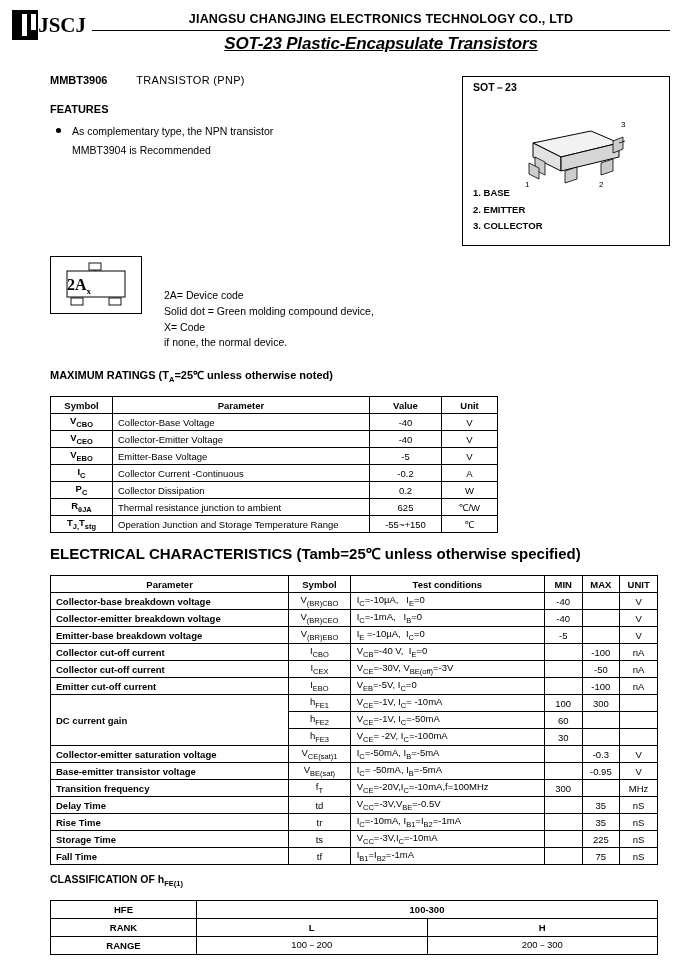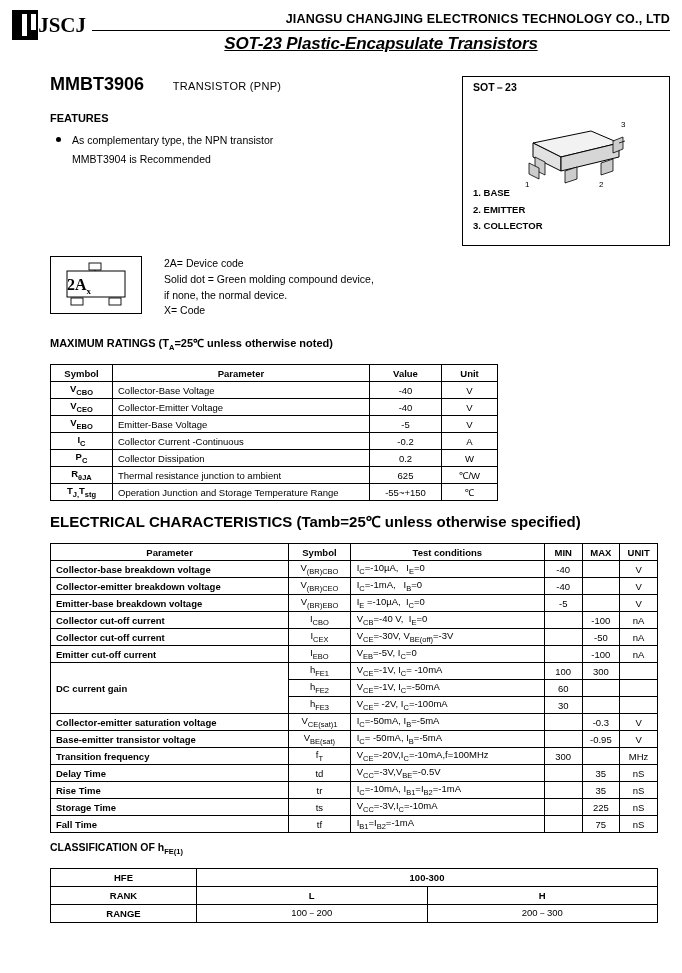--- a/index.html
+++ b/index.html
@@ -50,38 +50,38 @@
     font-weight: bold;
     font-size: 21px;
     letter-spacing: 0px;
     margin-top: 1px;
   }
   .header-right { flex: 1; padding-left: 6px; }
   .company {
     font-size: 12.5px;
     font-weight: bold;
     letter-spacing: 0.2px;
-    text-align: right;
+    text-align: center;
     padding-top: 4px;
   }
   .title-rule { border-top: 1px solid #000; margin: 4px 0 3px 0; }
   .doc-title {
     text-align: center;
     font-size: 17px;
     font-weight: bold;
     font-style: italic;
     text-decoration: underline;
     letter-spacing: -0.2px;
   }
 
   
   .part-row { margin-top: 20px; display: flex; align-items: flex-start; }
   .part-left { flex: 1; }
   .part-no {
-    font-size: 18px;
+    font-size: 11px;
     font-weight: bold;
     display: inline-block;
     margin-left: 38px;
   }
   .part-desc {
     font-size: 11px;
     display: inline-block;
     margin-left: 26px;
     letter-spacing: 0.3px;
   }
@@ -146,20 +146,21 @@
     font-size: 16px;
     font-weight: bold;
     position: absolute;
     left: 16px; top: 19px;
   }
   .code-text sub { font-size: 9px; }
   .code-notes {
     margin-left: 22px;
     font-size: 10.5px;
     line-height: 1.5;
+    margin-top: 32px;
   }
 
   
   .sec-h {
     font-weight: bold;
     font-size: 11px;
     margin: 16px 0 3px 38px;
   }
   .sec-h2 {
     font-weight: bold;
@@ -280,22 +281,22 @@
         <rect x="38" y="6" width="12" height="7" fill="none" stroke="#000" stroke-width="0.9"></rect>
         <line x1="44" y1="13" x2="44" y2="14" stroke="#000" stroke-width="0.9"></line>
         <rect x="20" y="41" width="12" height="7" fill="none" stroke="#000" stroke-width="0.9"></rect>
         <rect x="58" y="41" width="12" height="7" fill="none" stroke="#000" stroke-width="0.9"></rect>
       </svg>
       <div class="code-text"><span>2A</span><sub>x</sub></div>
     </div>
     <div class="code-notes">
       <div>2A= Device code</div>
       <div>Solid dot = Green molding compound device,</div>
+      <div>X= Code</div>
       <div>if none, the normal device.</div>
-      <div>X= Code</div>
     </div>
   </div>
 
   <div class="sec-h"><span>MAXIMUM RATINGS (T</span><sub>A</sub><span>=25℃ unless otherwise noted)</span></div>
 
   <table class="ratings">
     <tbody>
         <tr>
       <th>Symbol</th>
       <th>Parameter</th>

